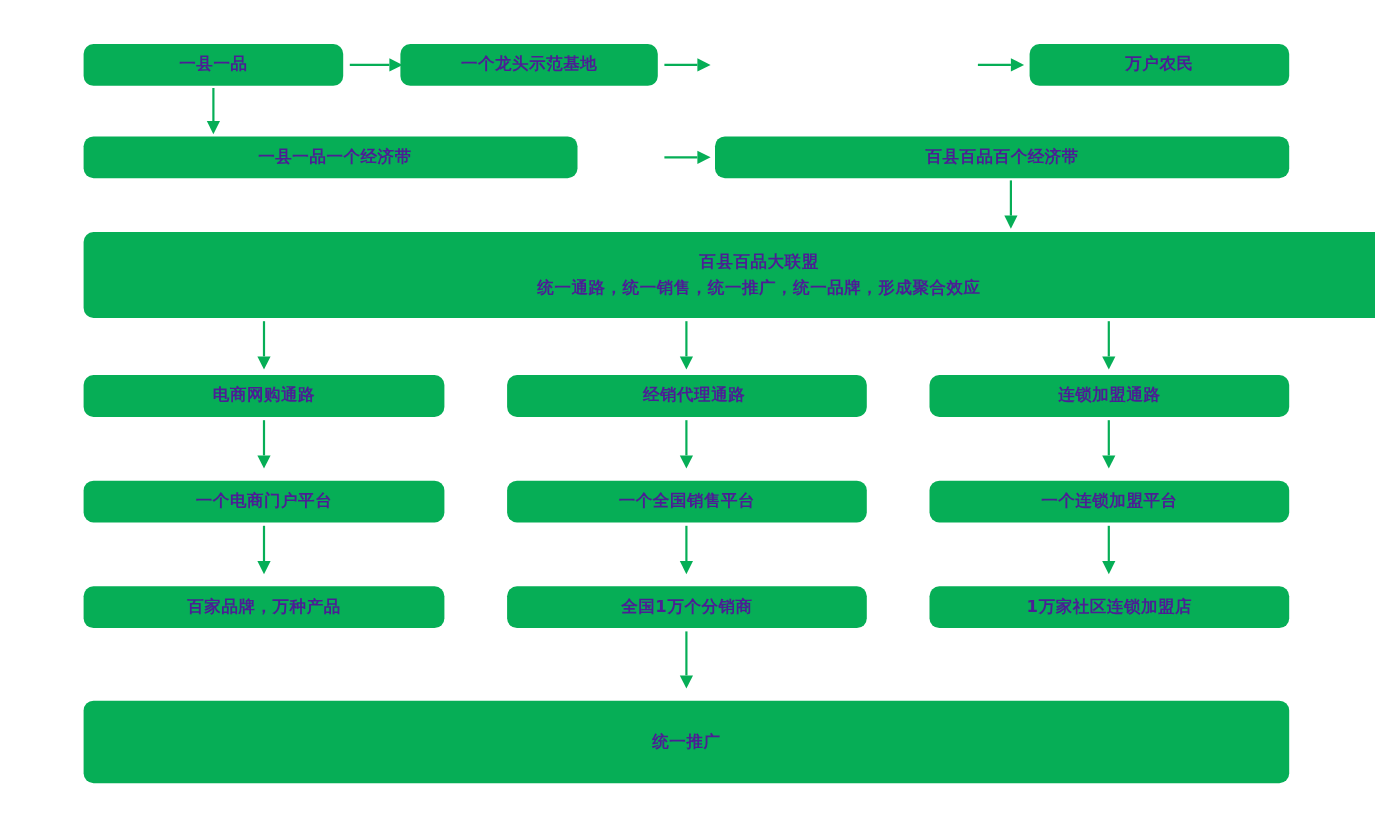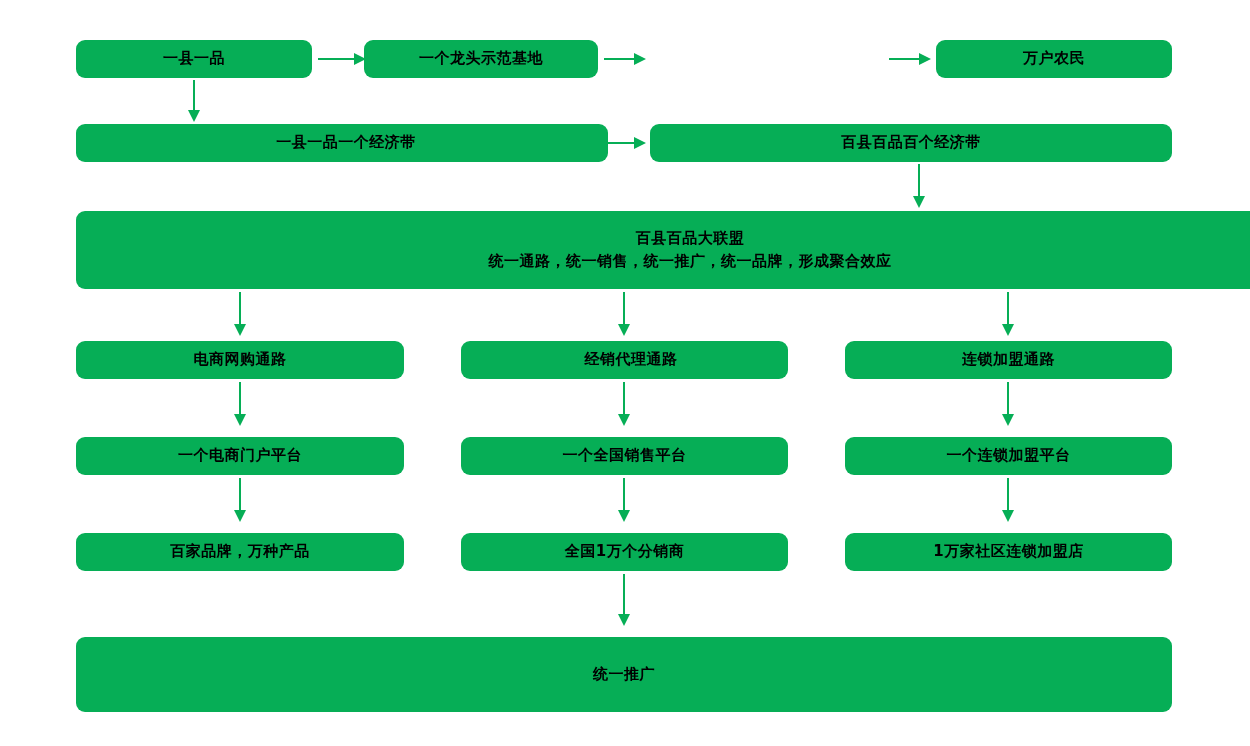--- a/index.html
+++ b/index.html
@@ -17,21 +17,21 @@
   #canvas {
     position: absolute;
     left: 0; top: 0;
     width: 1250px;
     height: 746px;
   }
   .node {
     position: absolute;
     background: #06ae56;
     border-radius: 9px;
-    color: #000000;
+    color: #4c1d95;
     display: flex;
     align-items: center;
     justify-content: center;
     text-align: center;
     font-size: 15px;
     font-weight: 700;
     line-height: 1.55;
     letter-spacing: 0.5px;
     box-sizing: border-box;
     padding: 2px 8px;
@@ -92,21 +92,21 @@
     <span>万户农民</span>
   </div>
 
   <div class="arrow" style="left:186px; top:80px; width:16px; height:42px;">
     <svg width="16" height="42" viewBox="0 0 16 42">
       <line x1="8" y1="0" x2="8" y2="30" stroke="#06ae56" stroke-width="2"></line>
       <polygon points="2,30 14,30 8,42" fill="#06ae56"></polygon>
     </svg>
   </div>
 
-  <div class="node" style="left:76px; top:124px; width:532px; height:38px;padding-left:16px;">
+  <div class="node" style="left:76px; top:124px; width:449px; height:38px;padding-left:16px;">
     <span>一县一品一个经济带</span>
   </div>
 
   <div class="arrow" style="left:604px; top:135px; width:42px; height:16px;">
     <svg width="42" height="16" viewBox="0 0 42 16">
       <line x1="0" y1="8" x2="30" y2="8" stroke="#06ae56" stroke-width="2"></line>
       <polygon points="30,2 42,8 30,14" fill="#06ae56"></polygon>
     </svg>
   </div>
 

